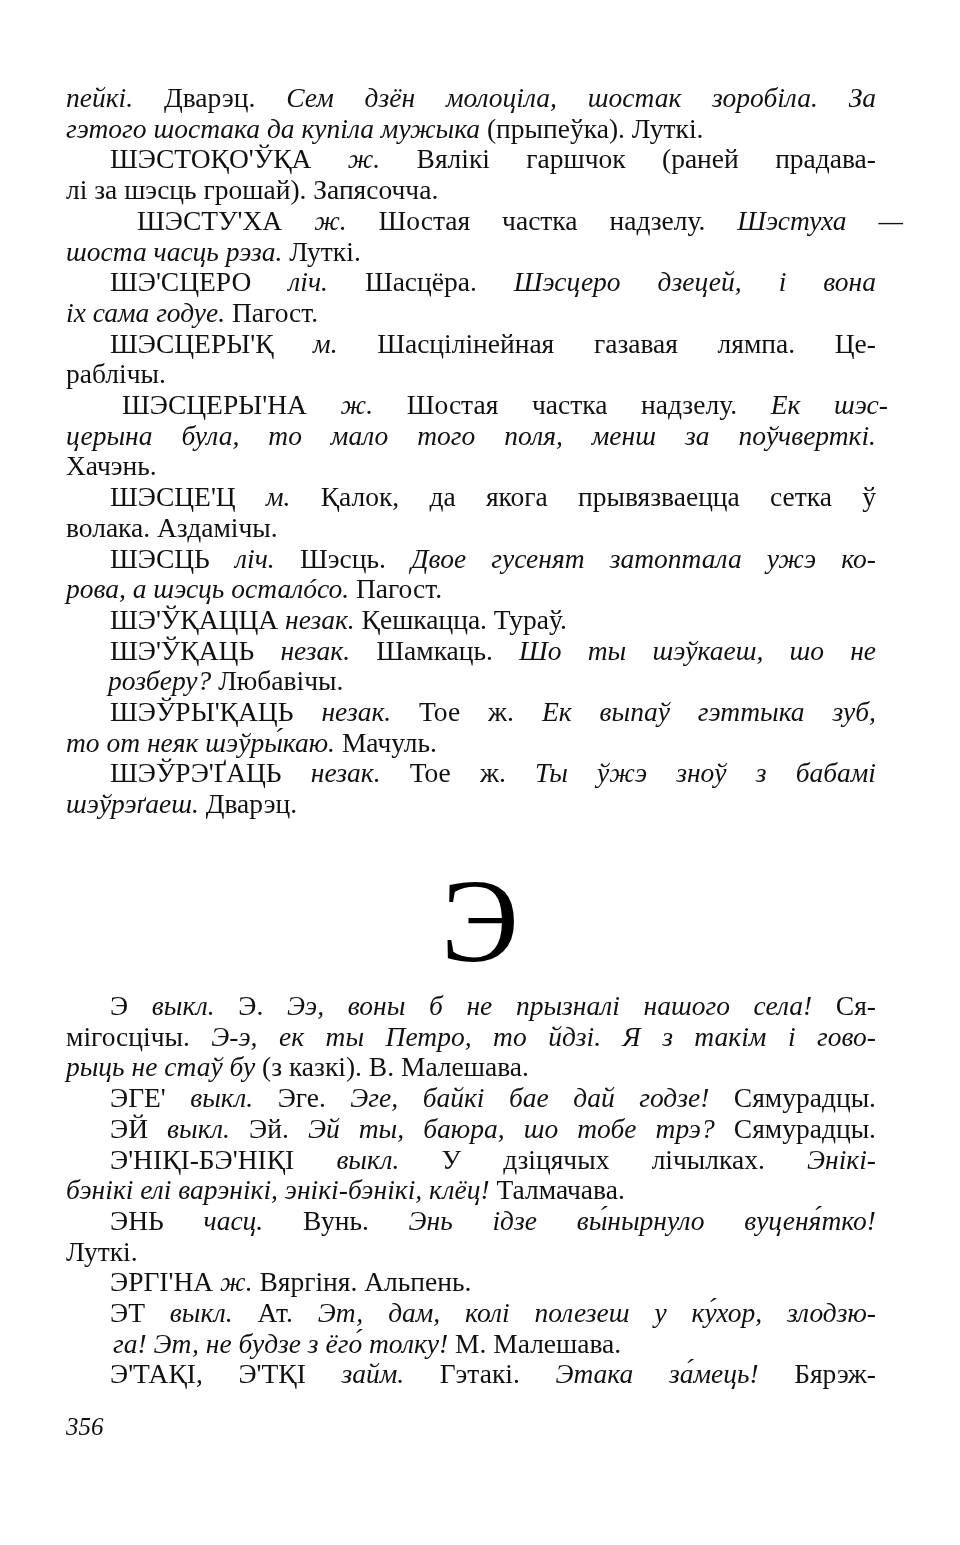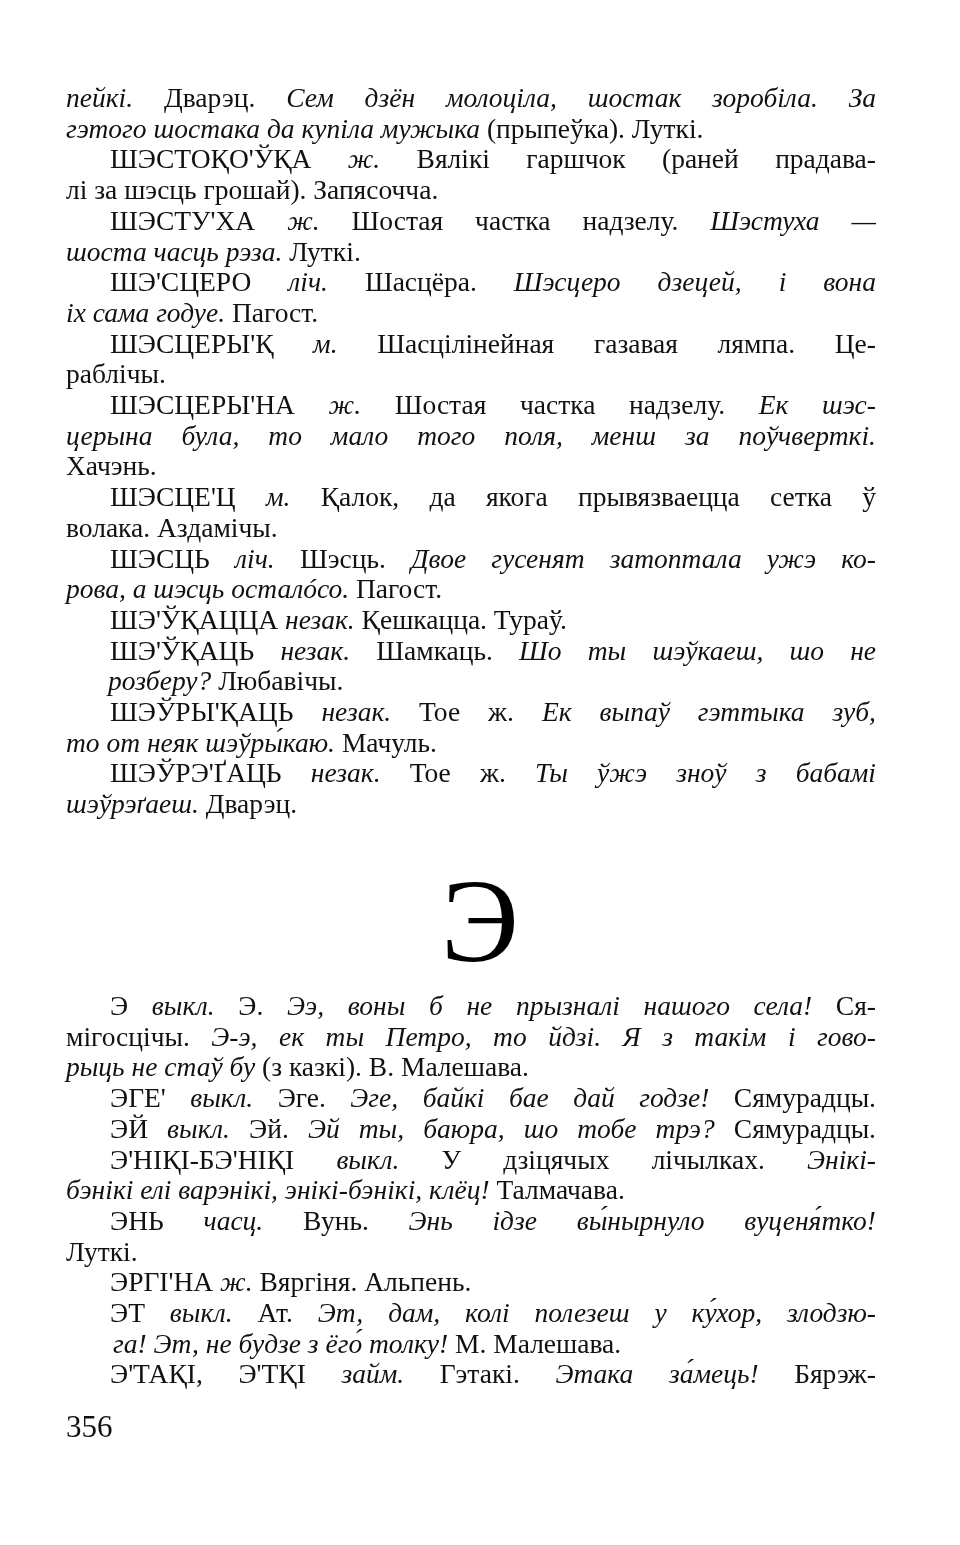--- a/index.html
+++ b/index.html
@@ -20,40 +20,41 @@
   .i { font-style: italic; }
   .r { font-style: normal; }
   .letter-heading {
     position: absolute; left: 0; width: 960px; top: 862px; text-align: center;
     font-size: 118px; line-height: 120px;
     font-family: "Liberation Serif", "DejaVu Serif", serif;
     color: #000;
   }
   .page-number {
     position: absolute; left: 66px; top: 1412px;
-    font-size: 31px; line-height: 30px;
+    font-size: 25px; line-height: 30px;
     font-family: "Liberation Serif", "DejaVu Serif", serif;
+    font-style: italic;
   }
 </style>
 </head>
 <body>
 
 <div class="page">
   <div class="block" id="block1" style="top:82px;">
       <div class="line" style="top: 0px;"><span class="i">пейкі.</span><span class="r"> Дварэц. </span><span class="i">Сем дзён молоціла, шостак зоробіла. За</span></div>
       <div class="line last" style="top: 30.7px;"><span class="i">гэтого шостака да купіла мужыка</span><span class="r"> (прыпеўка). Луткі.</span></div>
       <div class="line indent" style="top: 61.4px;"><span class="r">ШЭСТОҚО'ЎҚА </span><span class="i">ж.</span><span class="r"> Вялікі гаршчок (раней прадава-</span></div>
       <div class="line last" style="top: 92.1px;"><span class="r">лі за шэсць грошай). Запясочча.</span></div>
-      <div class="line indent" style="top: 122.8px;"><span class="r">ШЭСТУ'ХА </span><span class="i">ж.</span><span class="r"> Шостая частка надзелу. </span><span class="i">Шэстуха —</span></div>
+      <div class="line indent" style="top: 122.8px; margin-left: 27px;"><span class="r">ШЭСТУ'ХА </span><span class="i">ж.</span><span class="r"> Шостая частка надзелу. </span><span class="i">Шэстуха —</span></div>
       <div class="line last" style="top: 153.5px;"><span class="i">шоста часць рэза.</span><span class="r"> Луткі.</span></div>
       <div class="line indent" style="top: 184.2px;"><span class="r">ШЭ'СЦЕРО </span><span class="i">ліч.</span><span class="r"> Шасцёра. </span><span class="i">Шэсцеро дзецей, і вона</span></div>
       <div class="line last" style="top: 214.9px;"><span class="i">іх сама годуе.</span><span class="r"> Пагост.</span></div>
       <div class="line indent" style="top: 245.6px;"><span class="r">ШЭСЦЕРЫ'Қ </span><span class="i">м.</span><span class="r"> Шасцілінейная газавая лямпа. Це-</span></div>
       <div class="line last" style="top: 276.3px;"><span class="r">раблічы.</span></div>
-      <div class="line indent" style="top: 307px;"><span class="r">ШЭСЦЕРЫ'НА </span><span class="i">ж.</span><span class="r"> Шостая частка надзелу. </span><span class="i">Ек шэс-</span></div>
+      <div class="line indent" style="top: 307px; margin-left: 12px;"><span class="r">ШЭСЦЕРЫ'НА </span><span class="i">ж.</span><span class="r"> Шостая частка надзелу. </span><span class="i">Ек шэс-</span></div>
       <div class="line" style="top: 337.7px;"><span class="i">церына була, то мало того поля, менш за поўчверткі.</span></div>
       <div class="line last" style="top: 368.4px;"><span class="r">Хачэнь.</span></div>
       <div class="line indent" style="top: 399.1px;"><span class="r">ШЭСЦЕ'Ц </span><span class="i">м.</span><span class="r"> Қалок, да якога прывязваецца сетка ў</span></div>
       <div class="line last" style="top: 429.8px;"><span class="r">волака. Аздамічы.</span></div>
       <div class="line indent" style="top: 460.5px;"><span class="r">ШЭСЦЬ </span><span class="i">ліч.</span><span class="r"> Шэсць. </span><span class="i">Двое гусенят затоптала ужэ ко-</span></div>
       <div class="line last" style="top: 491.2px;"><span class="i">рова, а шэсць осталóсо.</span><span class="r"> Пагост.</span></div>
       <div class="line indent last" style="top: 521.9px;"><span class="r">ШЭ'ЎҚАЦЦА </span><span class="i">незак.</span><span class="r"> Қешкацца. Тураў.</span></div>
       <div class="line indent" style="top: 552.6px;"><span class="r">ШЭ'ЎҚАЦЬ </span><span class="i">незак.</span><span class="r"> Шамкаць. </span><span class="i">Шо ты шэўкаеш, шо не</span></div>
       <div class="line last" style="top: 583.3px; margin-left: 42px;"><span class="i">розберу?</span><span class="r"> Любавічы.</span></div>
       <div class="line indent" style="top: 614px;"><span class="r">ШЭЎРЫ'ҚАЦЬ </span><span class="i">незак.</span><span class="r"> Тое ж. </span><span class="i">Ек выпаў гэттыка зуб,</span></div>

